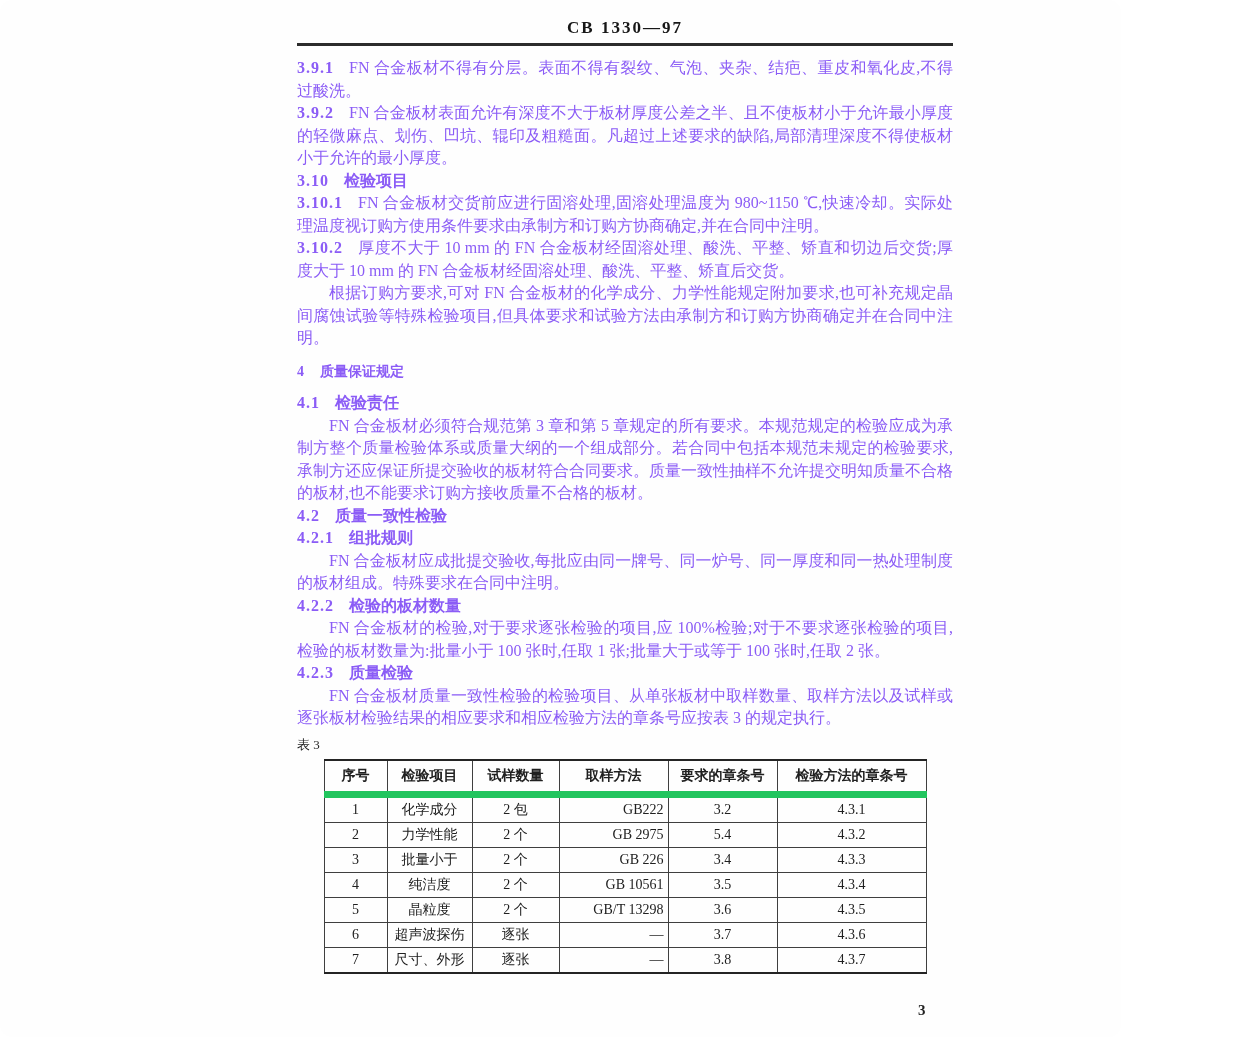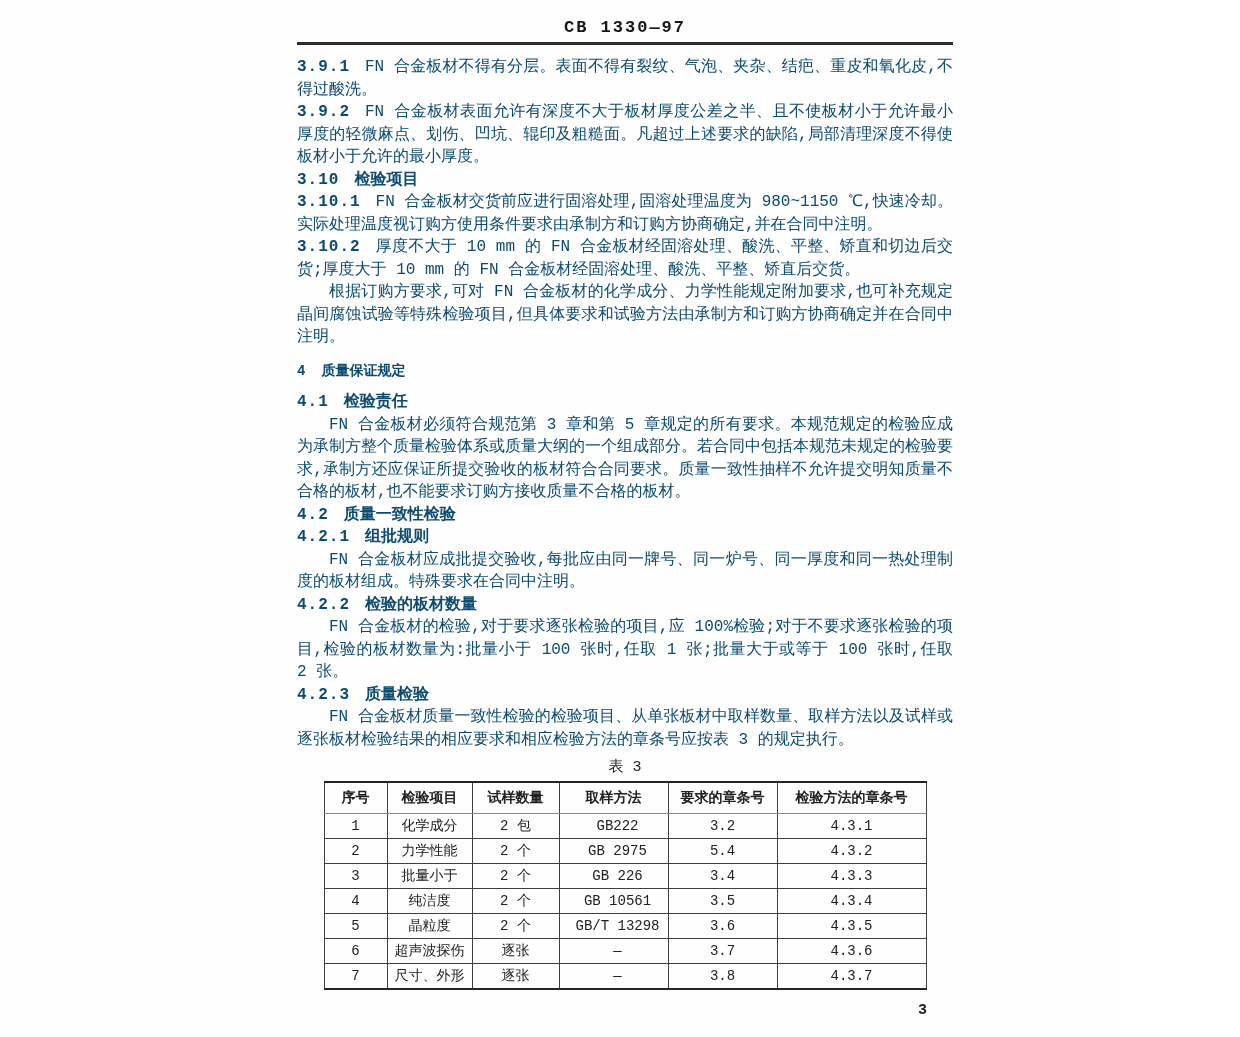--- a/index.html
+++ b/index.html
@@ -1,20 +1,20 @@
 <!DOCTYPE html>
 <html lang="zh"><head>
 <meta charset="utf-8">
 <style>
   html,body { margin:0; padding:0; background:#ffffff; }
   .page {
     position:relative;
     width:1121px; height:1037px;
     background:#fefefe;
-    font-family:Liberation Mono, monospace;
+    font-family:Liberation Serif, serif;
     color:#1d1d1d;
     overflow:hidden;
     border-radius:12px;
   }
   .content {
     position:absolute;
     left:297px; top:18px;
     width:656px;
   }
   .doc-header {
@@ -28,39 +28,38 @@
     height:3px;
     background:#2c2c2c;
     margin-top:5px;
   }
   .doc-body { margin-top:11px; }
   p.block {
     margin:0;
     font-size:16px;
     line-height:22.5px;
     text-align:justify;
-    color:#0c4a6e;
+    color:#8b5cf6;
   }
   p.block .num {
     font-weight:700;
     margin-right:15px;
     letter-spacing:1px;
   }
   p.clause .txt { font-weight:400; }
   p.heading .txt { font-weight:600; }
   p.chapter {
     font-weight:700;
     font-size:14px;
     margin:11px 0 9px 0;
   }
   p.para { text-indent:32px; }
   .table-area { margin-top:6px; }
   .table-caption {
-    text-align:center;
-    font-size:15px;
+    font-size:13px;
     margin:0 0 5px 0;
     color:#1d1d1d;
   }
   table.spec-table {
     width:556px;
     margin:0 auto;
     border-collapse:collapse;
     table-layout:fixed;
     font-size:14px;
     color:#202020;
@@ -73,29 +72,29 @@
     border:1px solid #3f3f3f;
     padding:2px 4px;
     text-align:center;
     height:20px;
     overflow:hidden;
     white-space:nowrap;
   }
   table.spec-table th {
     font-weight:600;
     height:26px;
-    border-bottom:1px solid #22c55e;
+    border-bottom:7px solid #22c55e;
   }
   table.spec-table th:nth-child(1), table.spec-table td:nth-child(1){ width:54px; }
   table.spec-table th:nth-child(2), table.spec-table td:nth-child(2){ width:76px; }
   table.spec-table th:nth-child(3), table.spec-table td:nth-child(3){ width:78px; }
   table.spec-table th:nth-child(4), table.spec-table td:nth-child(4){ width:100px; }
   table.spec-table th:nth-child(5), table.spec-table td:nth-child(5){ width:100px; }
   table.spec-table th:nth-child(6), table.spec-table td:nth-child(6){ width:140px; }
-  table.spec-table td:nth-child(4){ text-align:center; padding-left:12px; }
+  table.spec-table td:nth-child(4){ text-align:right; padding-left:12px; }
   table.spec-table th:nth-child(6), table.spec-table td:nth-child(6){ border-left:1px solid #9a9a9a; }
   .page-number {
     position:absolute;
     left:918px; top:1002px;
     font-size:15px;
     font-weight:600;
     color:#222;
   }
 </style>
 </head>

